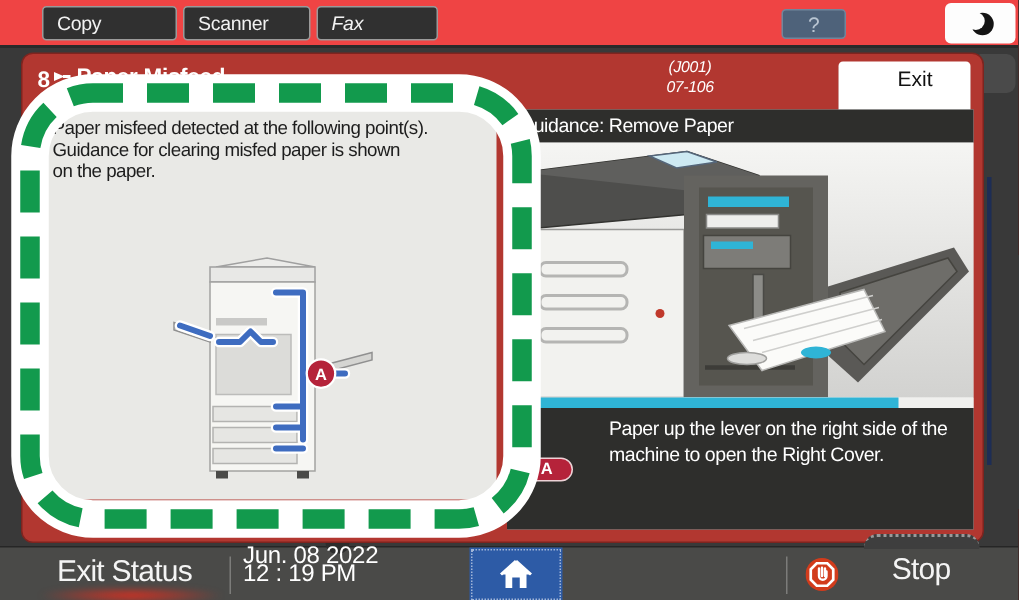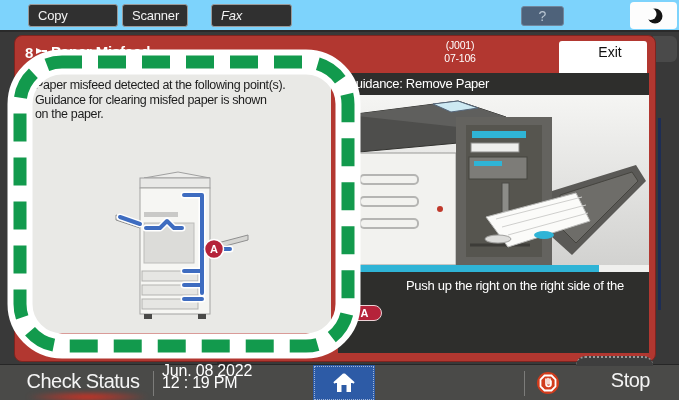--- a/index.html
+++ b/index.html
@@ -1,37 +1,37 @@
 <!DOCTYPE html>
 <html style="--banner-red: #b23730; --progress-cyan: #2fb4d6; --annotation-green: #129a4d; --home-blue: #2d5ba6; --stop-orange: #d23c1c; --badge-red: #b5233a;"><head>
 <meta charset="utf-8">
 <style>
   html,body{margin:0;padding:0;background:#222;}
   *{box-sizing:border-box;font-family:"Liberation Sans","DejaVu Sans",sans-serif;}
   .screen{position:relative;width:679px;height:400px;background:#393939;overflow:hidden;cursor:default;-webkit-user-select:none;user-select:none;}
 
   
-  .topbar{position:absolute;left:0;top:0;width:679px;height:32px;background:#7dd3fc;border-bottom:2px solid #2a2a2a;}
+  .topbar{position:absolute;left:0;top:0;width:679px;height:32px;background:#ef4444;border-bottom:2px solid #2a2a2a;}
   .fn-tab{position:absolute;top:4px;height:23px;background:#303030;border:1px solid #9a9a9a;border-radius:3px;color:#f2f2f2;font-size:13px;line-height:21px;padding-left:9px;letter-spacing:-0.2px;}
   .tab-copy{left:28px;width:90px;}
-  .tab-scanner{left:122px;width:66px;}
+  .tab-scanner{left:122px;width:85px;}
   .tab-fax{left:211px;width:81px;font-style:italic;}
   .help-btn{position:absolute;left:521px;top:6px;width:43px;height:20px;background:#4e627a;border:1px solid #71869c;border-radius:3px;color:#b9c5d2;font-size:14px;text-align:center;line-height:18px;}
   .moon-btn{position:absolute;left:630px;top:2px;width:47px;height:27px;background:#fdfdfd;border-radius:4px;display:flex;align-items:center;justify-content:center;}
 
   
   .artifact-tab-top{position:absolute;left:653px;top:36px;width:24px;height:26px;background:#4a4a4a;border-radius:0 6px 6px 0;}
   .artifact-line{position:absolute;left:658px;top:118px;width:3px;height:192px;background:#1d2d55;}
   .artifact-tab-bottom{position:absolute;left:576px;top:356px;width:77px;height:10px;background:#3e3e3e;border-top:2px dotted #9a9a9a;border-radius:9px 9px 0 0;z-index:3;}
 
   
   .error-panel{position:absolute;left:14px;top:35px;width:642px;height:327px;background:var(--banner-red,#b23730);border:1px solid #7e241f;border-radius:8px;z-index:2;}
   .jam-icon{position:absolute;left:8px;top:6px;}
   .error-title{position:absolute;left:36px;top:7px;color:#fff;font-size:15px;font-weight:bold;letter-spacing:-0.2px;}
-  .error-code{position:absolute;left:400px;top:3px;width:90px;text-align:center;color:#fff;font-size:10.5px;line-height:12.5px;letter-spacing:-0.2px;}
+  .error-code{position:absolute;left:400px;top:3px;width:90px;text-align:center;color:#fff;font-size:10.5px;line-height:12.5px;letter-spacing:-0.2px;font-style:italic;}
   .exit-btn{position:absolute;left:544px;top:5px;width:88px;height:39px;background:#fff;border-radius:3px;color:#111;font-size:14px;text-align:center;line-height:23px;box-shadow:0 1px 0 #872a23;padding-left:14px;}
 
   
   .left-panel{position:absolute;left:11px;top:35px;width:305px;height:262px;background:#e9e9e6;border-radius:10px;}
   .misfeed-msg{position:absolute;left:9px;top:7px;color:#1d1d1d;font-size:12.5px;line-height:14.5px;letter-spacing:-0.35px;}
 
   
   .right-panel{position:absolute;left:323px;top:37px;width:311px;height:280px;background:#e4e4e2;}
   .guidance-header{position:absolute;left:0;top:0;width:311px;height:22px;background:#2e2e2c;color:#fff;font-size:13px;line-height:22px;padding-left:8px;letter-spacing:-0.3px;}
   .illustration{position:absolute;left:0;top:22px;width:311px;height:170px;}
@@ -43,21 +43,21 @@
 
   
   .bottombar{position:absolute;left:0;top:364px;width:679px;height:36px;background:#4a4a48;border-top:1px solid #262626;z-index:2;}
   .check-status{position:absolute;left:8px;top:5px;width:150px;text-align:center;color:#f4f4f4;font-size:20px;letter-spacing:-0.5px;}
   .status-glow{position:absolute;left:25px;top:26px;width:125px;height:12px;background:radial-gradient(ellipse at center,rgba(225,45,30,0.95) 0%,rgba(225,45,30,0) 70%);filter:blur(2px);}
   .bb-divider{position:absolute;top:6px;width:1px;height:25px;background:#7c7c7a;}
   .divider-1{left:153px;} .divider-2{left:524px;}
   .datetime{position:absolute;left:162px;top:0;color:#fff;font-size:16px;line-height:12px;letter-spacing:-0.2px;}
   .home-btn{position:absolute;left:313px;top:0;width:62px;height:36px;background:var(--home-blue,#2d5ba6);display:flex;align-items:center;justify-content:center;outline:1px dotted rgba(255,255,255,0.55);outline-offset:-2px;}
   .stop-icon{position:absolute;left:537px;top:7px;}
-  .stop-label{position:absolute;left:578px;top:4px;width:72px;text-align:right;color:#f4f4f4;font-size:20px;letter-spacing:-0.5px;}
+  .stop-label{position:absolute;left:578px;top:4px;width:72px;text-align:center;color:#f4f4f4;font-size:20px;letter-spacing:-0.5px;}
   .speaker-notch{position:absolute;left:217px;top:-3px;width:16px;height:7px;background:#2c2c2c;border-radius:0 0 8px 8px;}
 
   
   .annotation-overlay{position:absolute;left:0;top:0;z-index:40;pointer-events:none;}
 </style>
 </head>
 <body>
 
 <div class="screen">
 
@@ -166,30 +166,31 @@
         <path d="M158,124 L244,102 M164,132 L248,110 M170,140 L250,118" stroke="#cfcfcd" fill="none"></path>
         <ellipse cx="160" cy="144" rx="13" ry="4" fill="#dddddb" stroke="#a0a09e"></ellipse>
         <ellipse cx="206" cy="140" rx="10" ry="4" fill="var(--progress-cyan,#2fb4d6)"></ellipse>
       </svg>
       <div class="progress">
         <div class="progress-fill" style="width: 84%;"></div>
       </div>
       <div class="instruction">
         <div class="step-badge">A</div>
         <div class="instruction-text">
-          <div>Push up the right on the right side of the</div>
+          <div>Paper up the lever on the right side of the</div>
+          <div>machine to open the Right Cover.</div>
         </div>
       </div>
     </div>
   </div>
 
   <div class="bottombar">
     <div class="speaker-notch"></div>
     <div class="status-glow"></div>
-    <div class="check-status">Check Status</div>
+    <div class="check-status">Exit Status</div>
     <div class="bb-divider divider-1"></div>
     <div class="datetime">
       <div>Jun. 08 2022</div>
       <div>12 : 19 PM</div>
     </div>
     <div class="home-btn">
       <svg width="24" height="22" viewBox="0 0 24 22">
         <path d="M12 2 L2 11 h3 v9 h14 v-9 h3 Z" fill="#fff"></path>
         <rect x="9.5" y="13" width="5" height="7" fill="var(--home-blue,#2d5ba6)"></rect>
         <path d="M12 2 L2 11 M12 2 L22 11" stroke="#fff" stroke-width="2" fill="none"></path>

